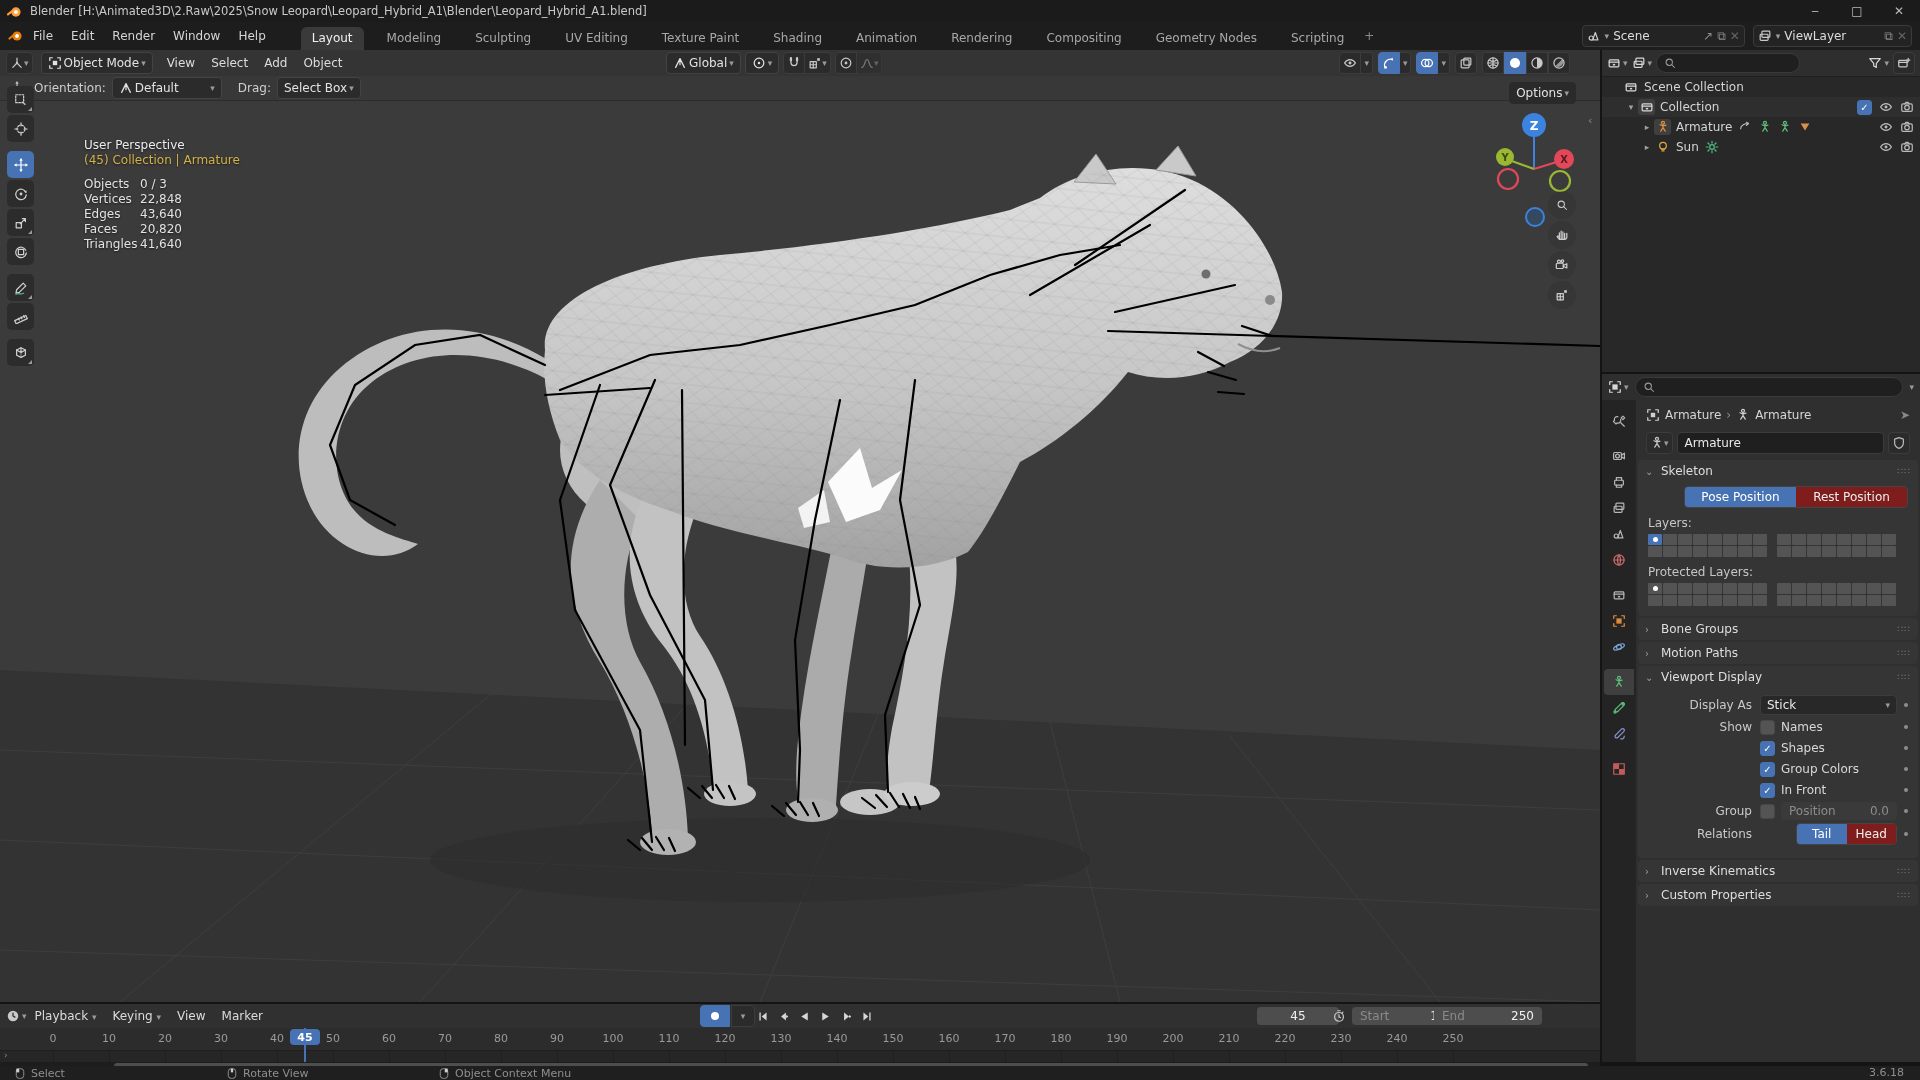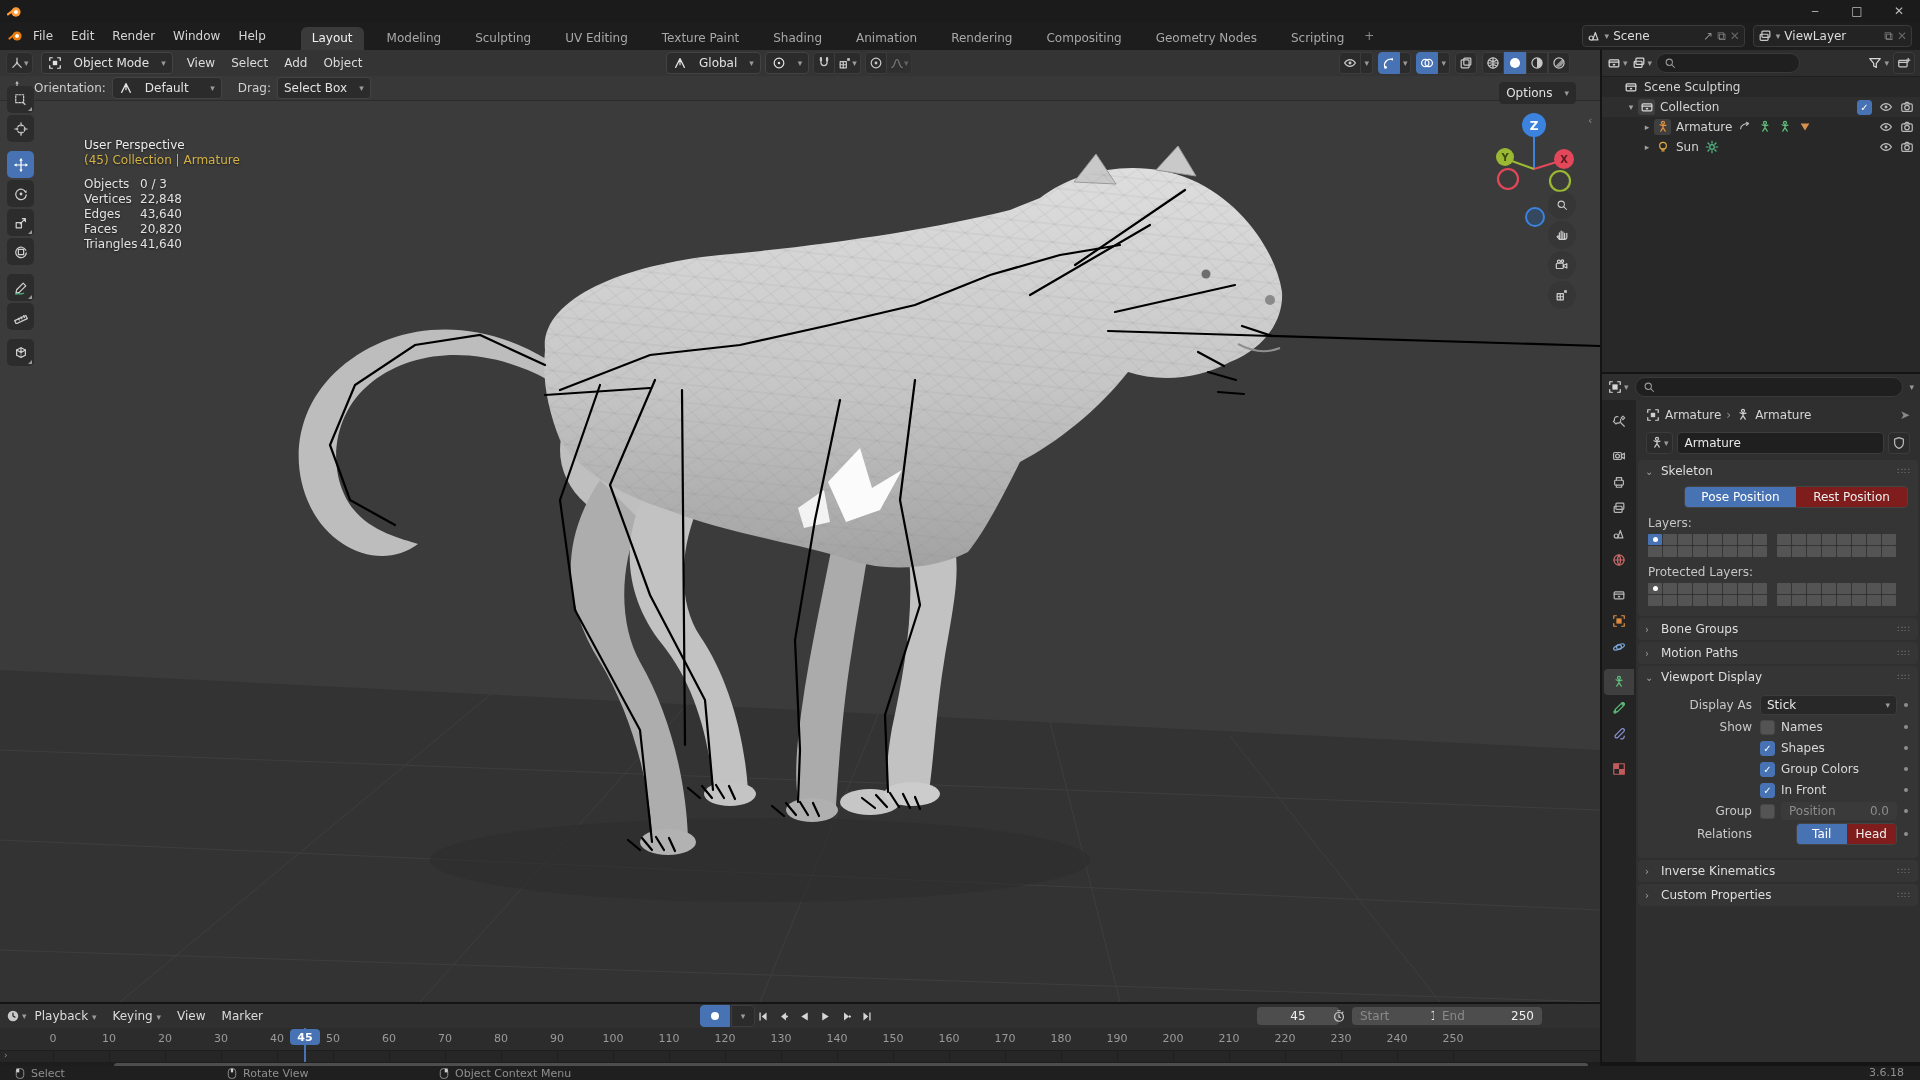--- a/index.html
+++ b/index.html
@@ -15,21 +15,21 @@
   #win-controls{margin-left:auto;display:flex;height:22px;}
   #win-controls .wbtn{width:42px;display:flex;align-items:center;justify-content:center;color:#bbb;font-size:12px;}
   
   #topbar{left:0;top:22px;width:1920px;height:28px;background:#1d1d1d;border-bottom:1px solid #0f0f0f;display:flex;align-items:center;}
   .menu-item{padding:0 9px;color:#d5d5d5;height:22px;display:flex;align-items:center;border-radius:4px;}
   .ws-tabs{display:flex;align-items:flex-end;height:28px;margin-left:14px;}
   .ws-tab{padding:4px 11px 5px;color:#a8a8a8;font-size:12px;border-radius:6px 6px 0 0;margin-left:12px;}
   .ws-tab.active{background:#3a3a3a;color:#f0f0f0;}
   .id-widget{display:flex;align-items:center;background:#232323;border:1px solid #3a3a3a;border-radius:4px;height:20px;padding:0 4px;gap:4px;color:#ddd;}
   
-  .pill{display:flex;align-items:center;gap:12px;background:#2b2b2b;border:1px solid #434343;border-radius:4px;height:20px;padding:0 6px;color:#e2e2e2;}
+  .pill{display:flex;align-items:center;gap:2px;background:#2b2b2b;border:1px solid #434343;border-radius:4px;height:20px;padding:0 6px;color:#e2e2e2;}
   .iconbtn{display:flex;align-items:center;justify-content:center;background:#2b2b2b;border:1px solid #3c3c3c;height:20px;padding:0 3px;color:#c8c8c8;}
   .on{background:#4772b3 !important;border-color:#4772b3 !important;color:#fff !important;}
   .chev{color:#9a9a9a;font-size:9px;line-height:1;}
   .dim{color:#8a8a8a;}
   
   #viewport{left:0;top:50px;width:1600px;height:952px;background:#3b3b3b;overflow:hidden;}
   #vp-header{position:absolute;left:0;top:0;width:100%;height:26px;background:#343434;border-bottom:1px solid #2a2a2a;display:flex;align-items:center;}
   #vp-tools{position:absolute;left:0;top:26px;width:100%;height:24px;background:#383838;border-bottom:1px solid #2c2c2c;display:flex;align-items:center;color:#cfcfcf;}
   .vmenu{padding:0 8px;color:#dcdcdc;}
   #toolbar{position:absolute;left:7px;top:36px;display:flex;flex-direction:column;gap:2px;}
@@ -113,20 +113,21 @@
 <body>
 
 <div id="titlebar" class="abs">
   <span id="blender-logo" style="margin-left:7px">
       <svg width="15" height="15" viewBox="0 0 16 16">
         <circle cx="9.5" cy="8.5" r="5" fill="#ff9b38"></circle>
         <circle cx="9.5" cy="8.5" r="2.2" fill="#fff"></circle>
         <path d="M1 11l6-4.5" stroke="#ff9b38" stroke-width="2.4" stroke-linecap="round"></path>
       </svg>
     </span>
+  <span class="title">Blender [H:\Animated3D\2.Raw\2025\Snow Leopard\Leopard_Hybrid_A1\Blender\Leopard_Hybrid_A1.blend]</span>
   <div id="win-controls">
     <span class="wbtn">‒</span>
     <span class="wbtn">□</span>
     <span class="wbtn">✕</span>
   </div>
 </div>
 
 <div id="topbar" class="abs">
   <span id="app-menu-icon" style="margin-left:8px">
       <svg width="16" height="16" viewBox="0 0 16 16">
@@ -657,21 +658,21 @@
   <div id="outliner-tree">
       <div class="ol-row" style="padding-left:6px;">
         <span class="disc"></span>
         <span class="obj-ic " style="color:#d8d8d8">
           <svg viewBox="0 0 16 16" width="14" height="14" fill="none" stroke="currentColor" stroke-width="1.4" stroke-linecap="round" stroke-linejoin="round">
             <rect x="2.5" y="4.5" width="11" height="8" rx="1"></rect>
             <path d="M2.5 7h11"></path>
             <rect x="6.7" y="9" width="2.6" height="1.8" fill="currentColor" stroke="none"></rect>
           </svg>
         </span>
-        <span class="lbl">Scene Sculpting</span>
+        <span class="lbl">Scene Collection</span>
         <span class="ol-icons-right"></span>
       </div>
       <div class="ol-row" style="padding-left:22px;background:#2e2e2e;">
         <span class="disc">▾</span>
         <span class="obj-ic boxed" style="color:#d8d8d8">
           <svg viewBox="0 0 16 16" width="14" height="14" fill="none" stroke="currentColor" stroke-width="1.4" stroke-linecap="round" stroke-linejoin="round">
             <rect x="2.5" y="4.5" width="11" height="8" rx="1"></rect>
             <path d="M2.5 7h11"></path>
             <rect x="6.7" y="9" width="2.6" height="1.8" fill="currentColor" stroke="none"></rect>
           </svg>

